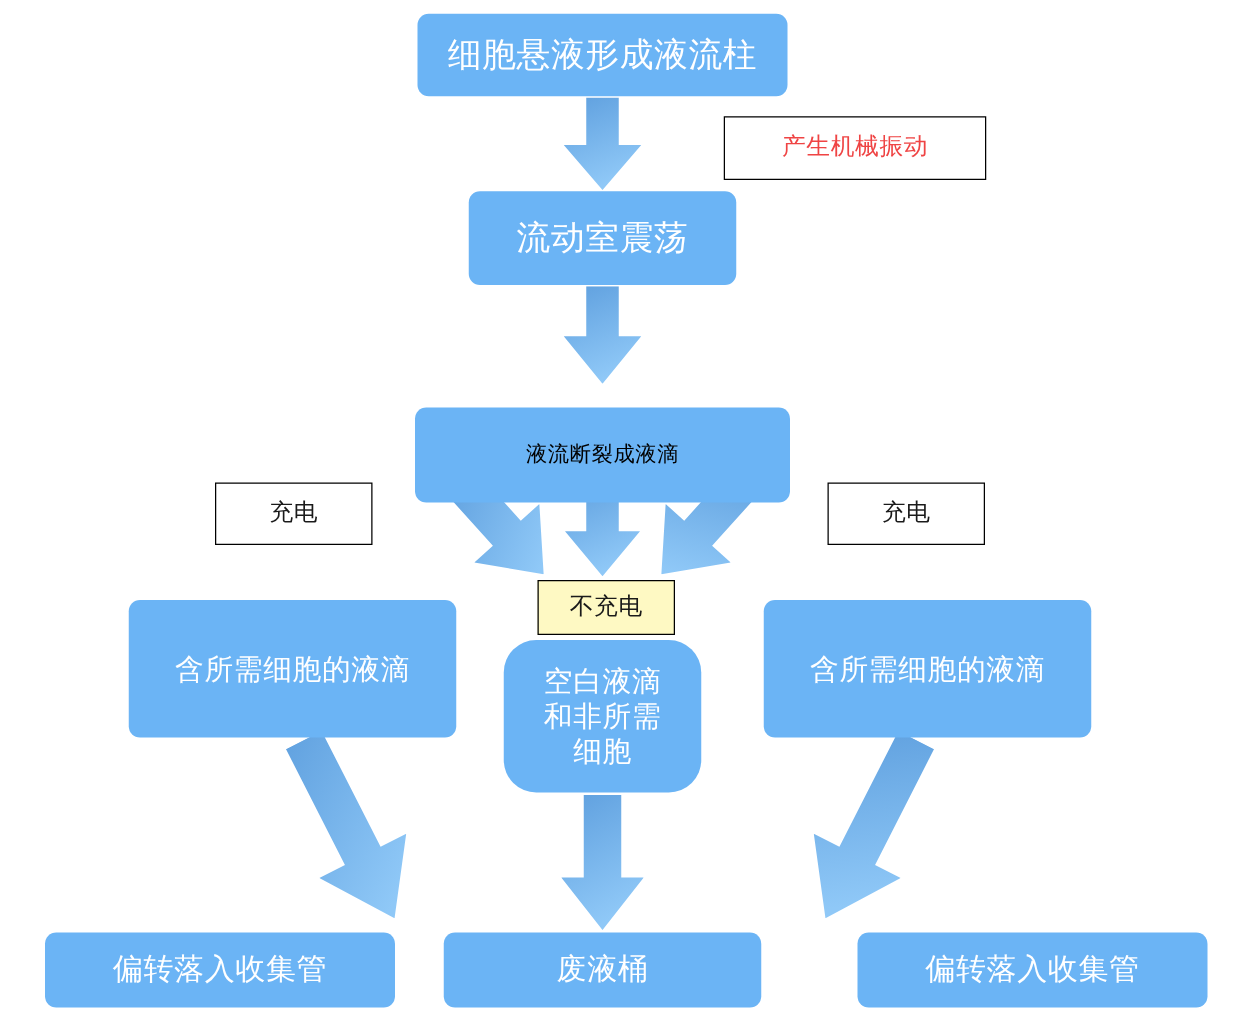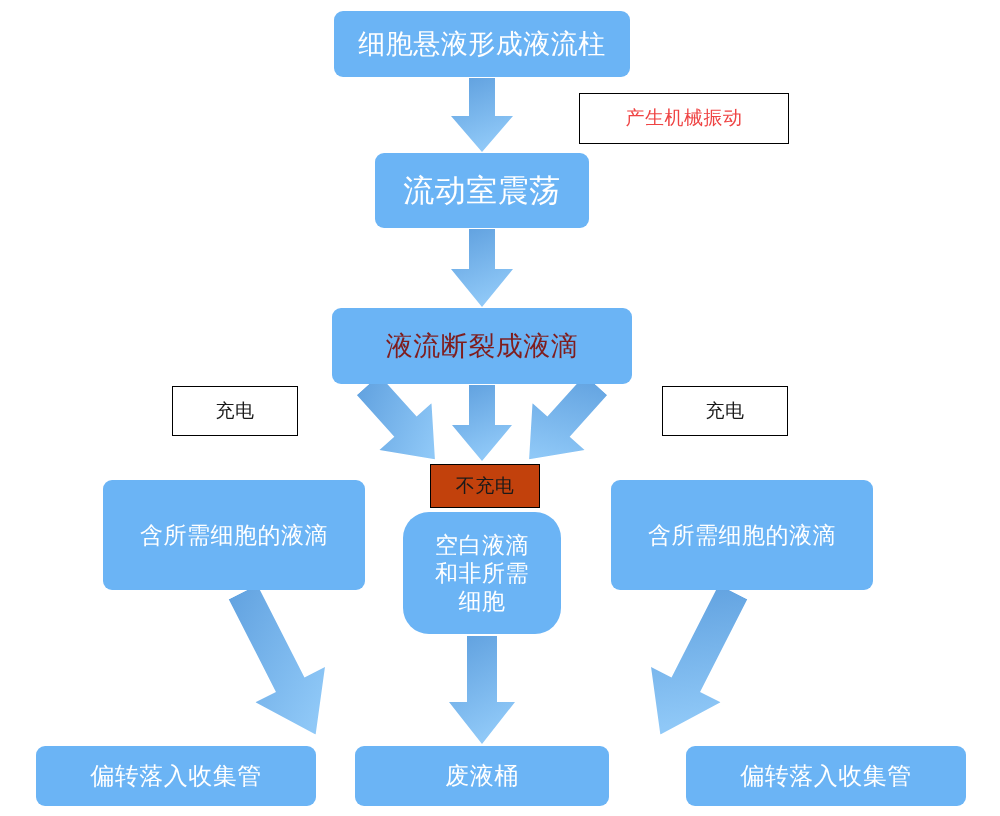--- a/index.html
+++ b/index.html
@@ -140,30 +140,30 @@
               <stop offset="0%" stop-color="#5E9FDE"></stop>
               <stop offset="100%" stop-color="#8FC8F7"></stop>
             </linearGradient>
           </defs>
           <polygon points="23,0 55,0 55,104 78,104 39,160 0,104 23,104" fill="url(#ag7)"></polygon>
         </svg>
       </div>
     </div>
   <div id="node-layer">
       <div class="node" style="left: 334px; top: 11px; width: 296px; height: 66px; font-size: 27px; background: rgb(107, 180, 245); color: rgb(255, 255, 255);">细胞悬液形成液流柱</div>
-      <div class="node" style="left: 375px; top: 153px; width: 214px; height: 75px; font-size: 31px; background: rgb(107, 180, 245); color: rgb(255, 255, 255);">流动室震荡</div>
-      <div class="node" style="left: 332px; top: 308px; width: 300px; height: 76px; font-size: 27px; background: rgb(107, 180, 245); color: #7f1d1d;">液流断裂成液滴</div>
+      <div class="node" style="left: 375px; top: 153px; width: 214px; height: 75px; font-size: 27px; background: rgb(107, 180, 245); color: rgb(255, 255, 255);">流动室震荡</div>
+      <div class="node" style="left: 332px; top: 326px; width: 300px; height: 76px; font-size: 17px; background: rgb(107, 180, 245); color: #000000;">液流断裂成液滴</div>
       <div class="node" style="left: 103px; top: 480px; width: 262px; height: 110px; font-size: 23px; background: rgb(107, 180, 245); color: rgb(255, 255, 255);">含所需细胞的液滴</div>
       <div class="node" style="left: 403px; top: 512px; width: 158px; height: 122px; font-size: 23px; background: rgb(107, 180, 245); color: rgb(255, 255, 255); border-radius: 26px;">空白液滴
 和非所需
 细胞</div>
       <div class="node" style="left: 611px; top: 480px; width: 262px; height: 110px; font-size: 23px; background: rgb(107, 180, 245); color: rgb(255, 255, 255);">含所需细胞的液滴</div>
       <div class="node" style="left: 36px; top: 746px; width: 280px; height: 60px; font-size: 24px; background: rgb(107, 180, 245); color: rgb(255, 255, 255);">偏转落入收集管</div>
       <div class="node" style="left: 355px; top: 746px; width: 254px; height: 60px; font-size: 24px; background: rgb(107, 180, 245); color: rgb(255, 255, 255); text-align: center;">废液桶</div>
       <div class="node" style="left: 686px; top: 746px; width: 280px; height: 60px; font-size: 24px; background: rgb(107, 180, 245); color: rgb(255, 255, 255);">偏转落入收集管</div>
     </div>
   <div id="note-layer">
       <div class="note" style="left: 579px; top: 93px; width: 210px; height: 51px; font-size: 19px; background: rgb(255, 255, 255); color: #ef4444; border-color: rgb(0, 0, 0);">产生机械振动</div>
       <div class="note" style="left: 172px; top: 386px; width: 126px; height: 50px; font-size: 19px; background: rgb(255, 255, 255); color: rgb(26, 26, 26); border-color: rgb(0, 0, 0);">充电</div>
-      <div class="note" style="left: 430px; top: 464px; width: 110px; height: 44px; font-size: 19px; background: #c2410c; color: rgb(26, 26, 26); border-color: rgb(0, 0, 0);">不充电</div>
+      <div class="note" style="left: 430px; top: 464px; width: 110px; height: 44px; font-size: 19px; background: #fef9c3; color: rgb(26, 26, 26); border-color: rgb(0, 0, 0);">不充电</div>
       <div class="note" style="left: 662px; top: 386px; width: 126px; height: 50px; font-size: 19px; background: rgb(255, 255, 255); color: rgb(26, 26, 26); border-color: rgb(0, 0, 0);">充电</div>
     </div>
 </div>
 
 </body></html>

